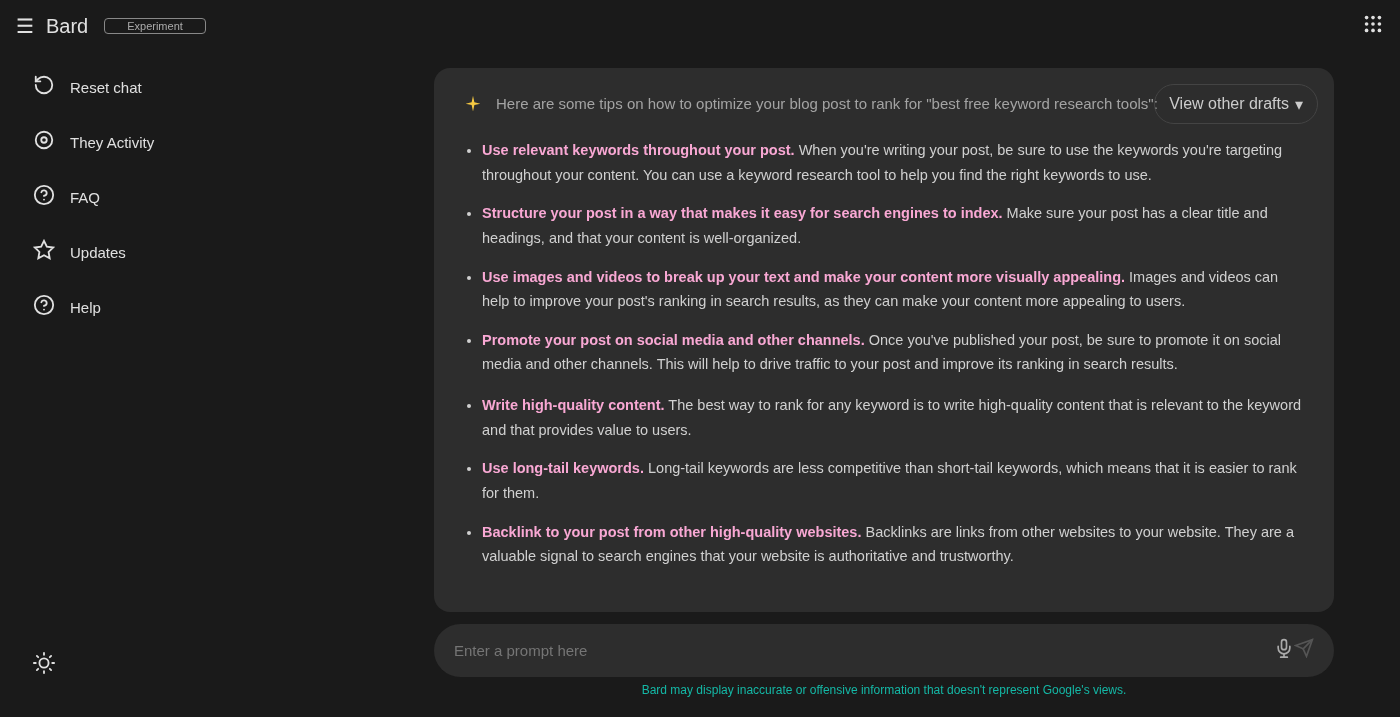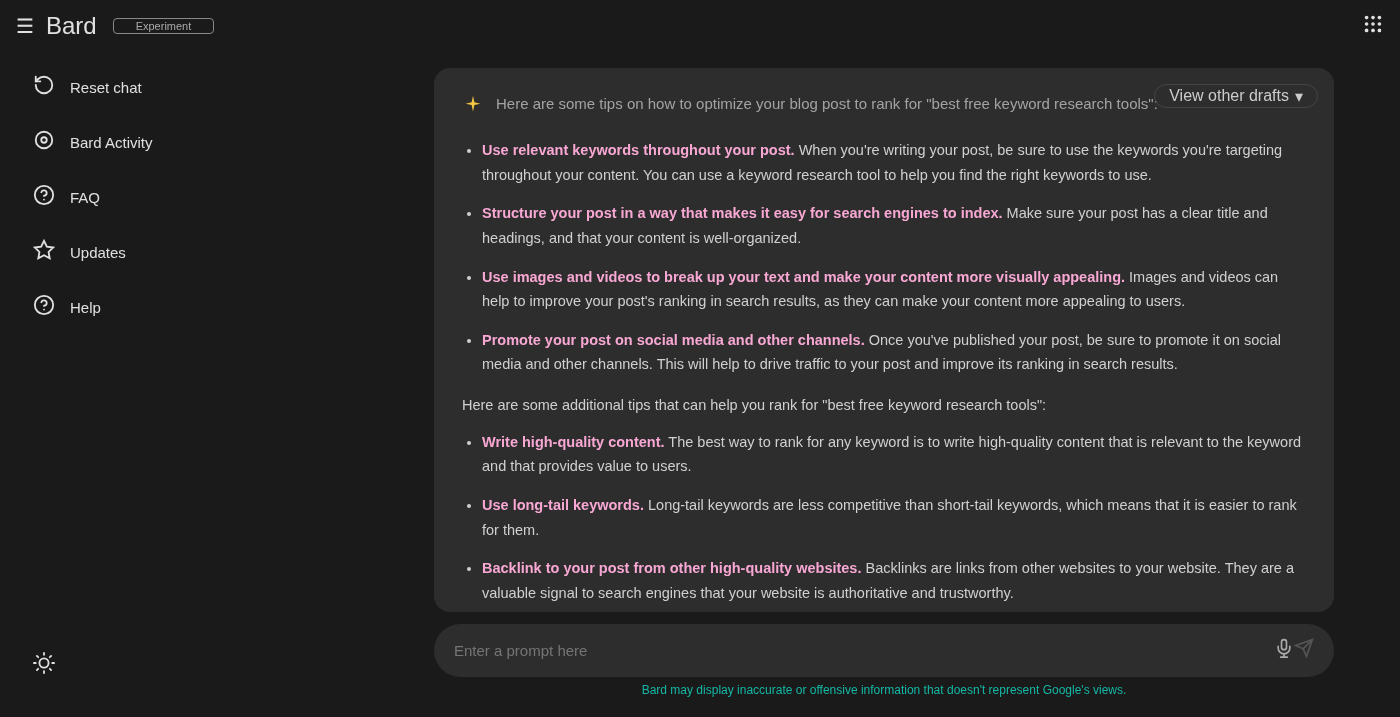--- a/index.html
+++ b/index.html
@@ -28,21 +28,21 @@
       display: flex;
       align-items: center;
       gap: 12px;
     }
     .hamburger-icon {
       cursor: pointer;
       font-size: 20px;
       color: #e0e0e0;
     }
     .bard-logo {
-      font-size: 24px;
+      font-size: 20px;
       font-weight: 500;
       color: #e0e0e0;
       margin-right: 4px;
     }
     .experiment-badge {
       border: 1px solid #888;
       border-radius: 4px;
       padding: 1px 22px;
       font-size: 11px;
       color: #aaa;
@@ -187,21 +187,21 @@
       border: 1px solid #444;
       border-radius: 50px;
       padding: 8px 14px;
       color: #ccc;
       cursor: pointer;
       font-size: 16px;
       display: flex;
       align-items: center;
       justify-content: center;
       min-width: 44px;
-      height: 24px;
+      height: 40px;
     }
 
     
     .input-area {
       width: 100%;
       max-width: 900px;
       padding-bottom: 8px;
     }
     .input-wrapper {
       background: #2d2d2d;
@@ -276,21 +276,21 @@
       <span>Reset chat</span>
     </div>
 
     <div class="sidebar-item">
       <span class="sidebar-icon">
         <svg width="22" height="22" viewBox="0 0 24 24" fill="none" stroke="#e0e0e0" stroke-width="2" stroke-linecap="round">
           <circle cx="12" cy="12" r="9"></circle>
           <circle cx="12" cy="12" r="3"></circle>
         </svg>
       </span>
-      <span>Bard Activity</span>
+      <span>They Activity</span>
     </div>
 
     <div class="sidebar-item">
       <span class="sidebar-icon">
         <svg width="22" height="22" viewBox="0 0 24 24" fill="none" stroke="#e0e0e0" stroke-width="2" stroke-linecap="round">
           <circle cx="12" cy="12" r="10"></circle>
           <path d="M9.09 9a3 3 0 0 1 5.83 1c0 2-3 3-3 3"></path>
           <line x1="12" y1="17" x2="12.01" y2="17"></line>
         </svg>
       </span>
@@ -364,21 +364,20 @@
               <strong>Structure your post in a way that makes it easy for search engines to index.</strong> Make sure your post has a clear title and headings, and that your content is well-organized.
             </li>
             <li>
               <strong>Use images and videos to break up your text and make your content more visually appealing.</strong> Images and videos can help to improve your post's ranking in search results, as they can make your content more appealing to users.
             </li>
             <li>
               <strong>Promote your post on social media and other channels.</strong> Once you've published your post, be sure to promote it on social media and other channels. This will help to drive traffic to your post and improve its ranking in search results.
             </li>
           </ul>
 
-          <p>Here are some additional tips that can help you rank for "best free keyword research tools":</p>
 
           <ul>
             <li>
               <strong>Write high-quality content.</strong> The best way to rank for any keyword is to write high-quality content that is relevant to the keyword and that provides value to users.
             </li>
             <li>
               <strong>Use long-tail keywords.</strong> Long-tail keywords are less competitive than short-tail keywords, which means that it is easier to rank for them.
             </li>
             <li>
               <strong>Backlink to your post from other high-quality websites.</strong> Backlinks are links from other websites to your website. They are a valuable signal to search engines that your website is authoritative and trustworthy.

